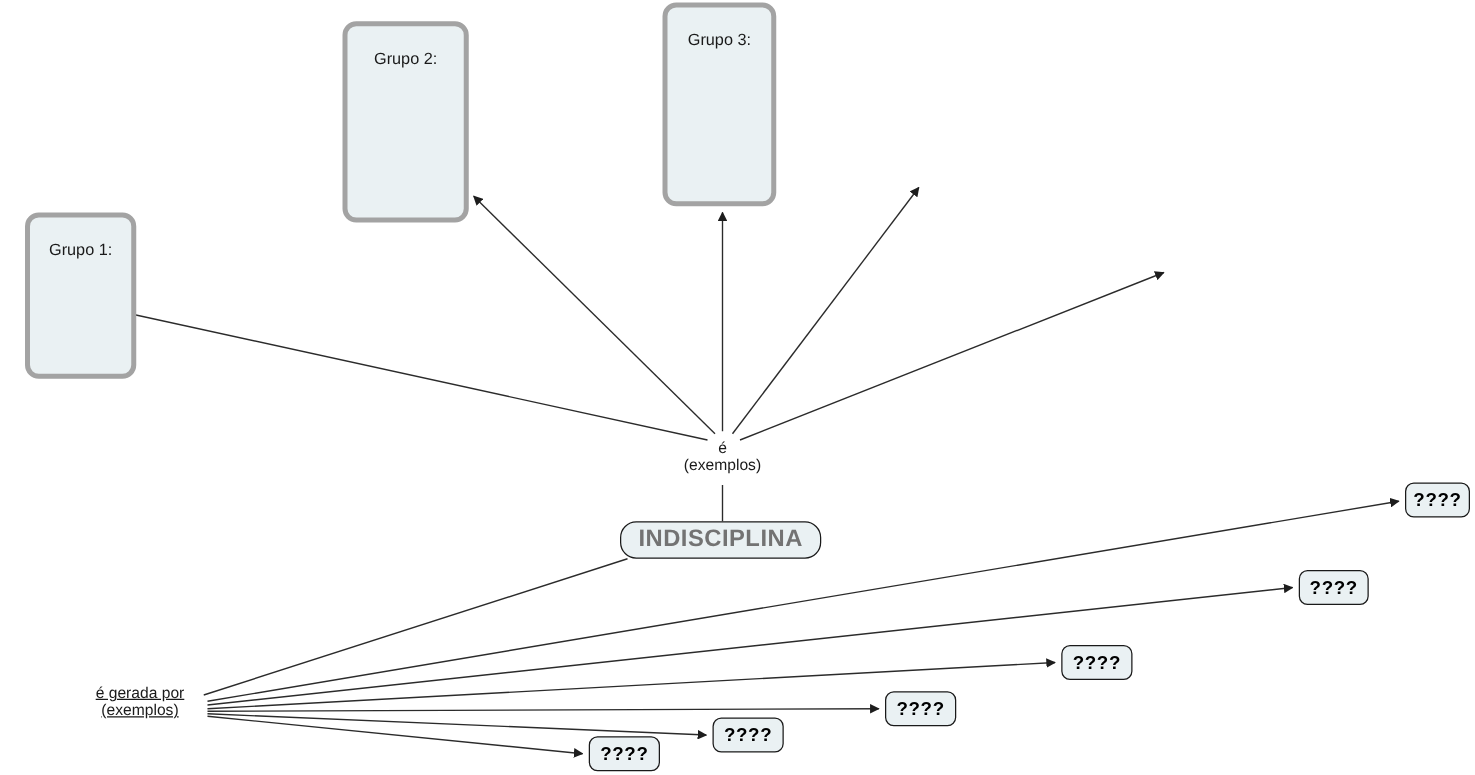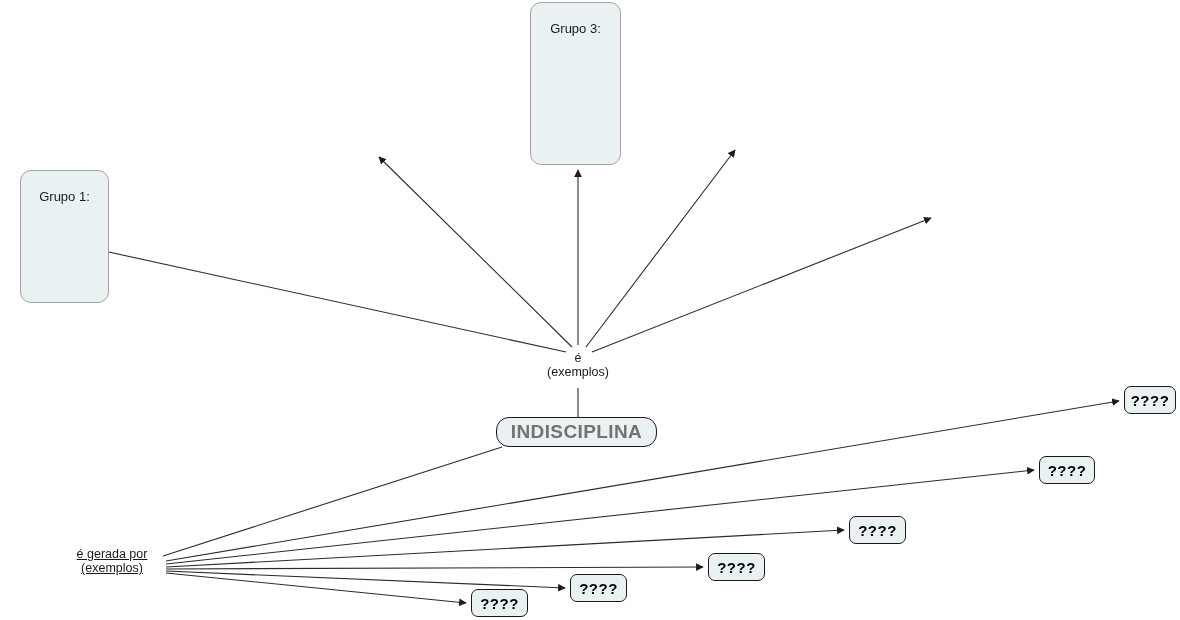--- a/index.html
+++ b/index.html
@@ -19,21 +19,21 @@
     position: absolute;
     left: 0;
     top: 0;
     width: 1180px;
     height: 620px;
     pointer-events: none;
   }
   .group-box {
     position: absolute;
     background: #eaf1f3;
-    border: 1px solid #a3a3a3;
+    border: 4px solid #a3a3a3;
     border-radius: 11px;
     box-sizing: border-box;
   }
   .group-label {
     position: absolute;
     left: 0;
     right: 0;
     top: 18px;
     text-align: center;
     font-size: 13px;
@@ -109,20 +109,23 @@
       <line x1="166" y1="569" x2="703" y2="567" marker-end="url(#arrow)"></line>
       <line x1="166" y1="571" x2="565" y2="588" marker-end="url(#arrow)"></line>
       <line x1="166" y1="573" x2="466" y2="603" marker-end="url(#arrow)"></line>
     </g>
   </svg>
 
   <div class="group-box" style="left:0px;  top:170px; width:89px;  height:133px;margin-left:20px;">
     <span class="group-label">Grupo 1:</span>
   </div>
 
+  <div class="group-box" style="left:274px; top:17px;  width:101px; height:161px;">
+    <span class="group-label">Grupo 2:</span>
+  </div>
 
   <div class="group-box" style="left:530px; top:2px;   width:91px;  height:163px;">
     <span class="group-label">Grupo 3:</span>
   </div>
 
 
 
   <div class="edge-label" style="left:518px; top:351px; width:120px;">
     <span class="l1">é</span>
     <span class="l2">(exemplos)</span>

